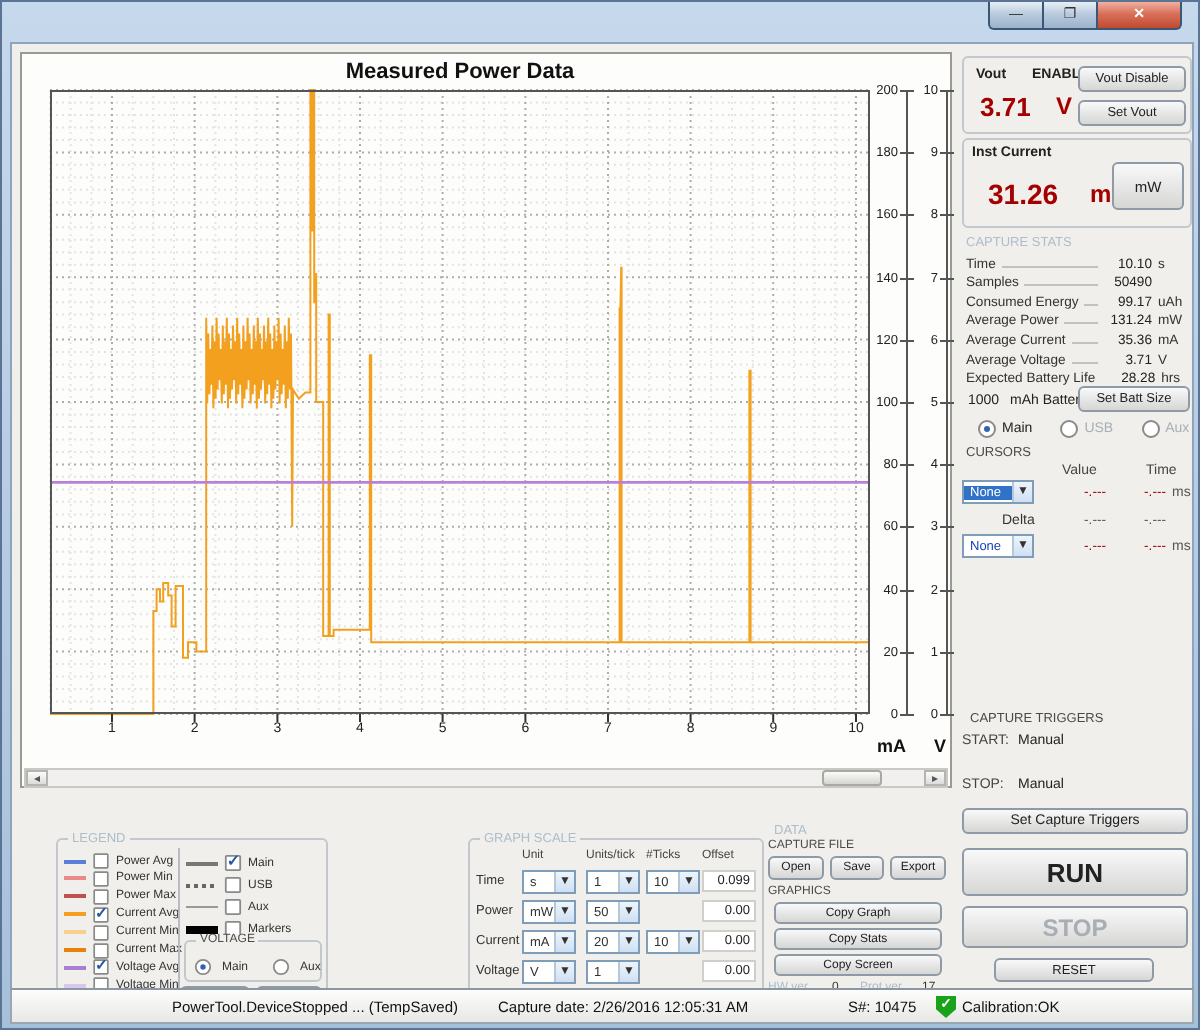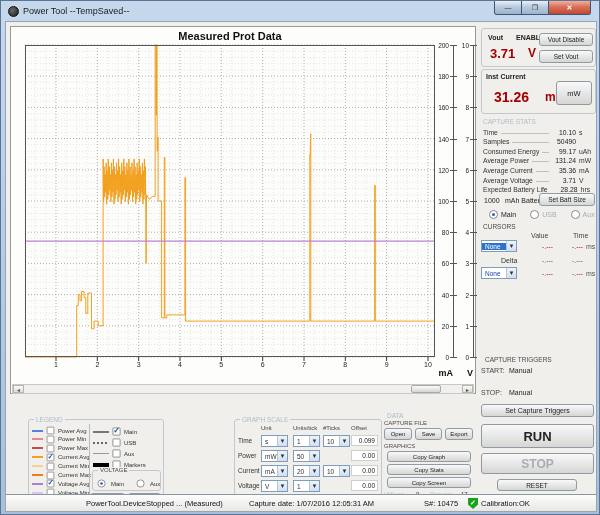--- a/index.html
+++ b/index.html
@@ -62,34 +62,30 @@
   .leg-sample { height:2px; margin-right:3px; }
   .leg-label { font-size:6px; color:#333; margin-left:3px; white-space:nowrap; }
   .statusbar { position:absolute; left:4px; top:508px; width:592px; height:18px; background:linear-gradient(#fdfdfd,#e7e7e4); border:1px solid #9aa7b0; border-top:1px solid #8a97a0; font-size:7.5px; color:#111; }
   .statusbar { top:493px; }
   .shield { position:absolute; width:10px; height:11px; background:#19a319; clip-path:polygon(0 0,100% 0,100% 60%,50% 100%,0 60%); color:#fff; font-size:7px; text-align:center; line-height:9px; font-weight:bold; }
 </style>
 </head>
 <body>
 
 <div class="window">
-  <div class="titlebar">
-    <div class="app-icon"></div>
-    <div class="title-text">Power Tool --TempSaved--</div>
-  </div>
   <div class="winbtns">
     <div class="wbtn min">—</div>
     <div class="wbtn max">❐</div>
     <div class="wbtn close">✕</div>
   </div>
 
   <div class="content">
 
     <div class="chart-panel">
-      <div class="chart-title">Measured Prot Data</div>
+      <div class="chart-title">Measured Power Data</div>
       <div class="plot-wrap">
         <svg id="plot-svg" width="410" height="312" viewBox="0 0 410 312">
             <path d="M0,305.8H410M0,299.5H410M0,293.3H410M0,287.0H410M0,274.6H410M0,268.3H410M0,262.1H410M0,255.8H410M0,243.4H410M0,237.1H410M0,230.9H410M0,224.6H410M0,212.2H410M0,205.9H410M0,199.7H410M0,193.4H410M0,181.0H410M0,174.7H410M0,168.5H410M0,162.2H410M0,149.8H410M0,143.5H410M0,137.3H410M0,131.0H410M0,118.6H410M0,112.3H410M0,106.1H410M0,99.8H410M0,87.4H410M0,81.1H410M0,74.9H410M0,68.6H410M0,56.2H410M0,49.9H410M0,43.7H410M0,37.4H410M0,25.0H410M0,18.7H410M0,12.5H410M0,6.2H410M0.0,0V312M10.3,0V312M20.7,0V312M41.3,0V312M51.7,0V312M62.0,0V312M82.7,0V312M93.0,0V312M103.3,0V312M124.0,0V312M134.3,0V312M144.7,0V312M165.3,0V312M175.7,0V312M186.0,0V312M206.7,0V312M217.0,0V312M227.3,0V312M248.0,0V312M258.3,0V312M268.6,0V312M289.3,0V312M299.6,0V312M310.0,0V312M330.6,0V312M341.0,0V312M351.3,0V312M372.0,0V312M382.3,0V312M392.6,0V312" fill="none" stroke="#e4e4e0" stroke-width="1" stroke-dasharray="1,2"></path>
             <path d="M0,312.0H410M0,280.8H410M0,249.6H410M0,218.4H410M0,187.2H410M0,156.0H410M0,124.8H410M0,93.6H410M0,62.4H410M0,31.2H410M0,0.0H410M31.0,0V312M72.3,0V312M113.7,0V312M155.0,0V312M196.3,0V312M237.7,0V312M279.0,0V312M320.3,0V312M361.6,0V312M403.0,0V312" fill="none" stroke="#adadaa" stroke-width="1" stroke-dasharray="1,2"></path>
             <path d="M0.0,312.0L51.7,312.0L51.7,260.5L53.3,260.5L53.3,249.6L55.0,249.6L55.0,255.8L56.6,255.8L56.6,246.5L59.1,246.5L59.1,252.7L60.8,252.7L60.8,268.3L62.8,268.3L62.8,248.0L66.5,248.0L66.5,283.9L69.0,283.9L69.0,276.1L73.2,276.1L73.2,280.8L78.1,280.8L78.1,113.9L78.6,156.8L79.1,121.7L79.7,152.1L80.2,129.5L80.7,147.4L81.2,117.8L81.7,159.1L82.2,125.6L82.8,154.4L83.3,113.9L83.8,149.8L84.3,121.7L84.8,145.1L85.3,129.5L85.9,156.8L86.4,117.8L86.9,152.1L87.4,125.6L87.9,147.4L88.4,113.9L89.0,159.1L89.5,121.7L90.0,154.4L90.5,129.5L91.0,149.8L91.5,117.8L92.1,145.1L92.6,125.6L93.1,156.8L93.6,113.9L94.1,152.1L94.6,121.7L95.2,147.4L95.7,129.5L96.2,159.1L96.7,117.8L97.2,154.4L97.7,125.6L98.3,149.8L98.8,113.9L99.3,145.1L99.8,121.7L100.3,156.8L100.8,129.5L101.4,152.1L101.9,117.8L102.4,147.4L102.9,125.6L103.4,159.1L103.9,113.9L104.5,154.4L105.0,121.7L105.5,149.8L106.0,129.5L106.5,145.1L107.0,117.8L107.6,156.8L108.1,125.6L108.6,152.1L109.1,113.9L109.6,147.4L110.1,121.7L110.7,159.1L111.2,129.5L111.7,154.4L112.2,117.8L112.7,149.8L113.2,125.6L113.8,145.1L114.3,113.9L114.8,156.8L115.3,121.7L115.8,152.1L116.3,129.5L116.9,147.4L117.4,117.8L117.9,159.1L118.4,125.6L118.9,154.4L119.4,113.9L120.0,149.8L120.5,121.7L120.7,149.8L121.1,218.4L121.5,149.8L124.4,154.4L127.7,151.3L130.2,151.3L130.2,0.0L131.0,0.0L131.0,70.2L131.4,70.2L131.4,0.0L132.1,0.0L132.1,106.1L132.7,106.1L132.7,92.0L133.1,92.0L133.1,156.0L136.6,156.0L136.6,273.0L139.3,273.0L139.3,112.3L139.9,112.3L139.9,273.0L141.8,273.0L141.8,269.9L159.9,269.9L159.9,132.6L160.6,132.6L160.6,276.1L284.8,276.1L284.8,109.2L285.2,109.2L285.6,88.9L285.8,88.9L285.8,276.1L349.7,276.1L349.7,140.4L350.3,140.4L350.3,276.1L410.0,276.1" fill="none" stroke="#f2a01e" stroke-width="1"></path>
             <path d="M0,196.2H410" fill="none" stroke="#bb7fd9" stroke-width="1.3"></path>
             <path d="M31.0,312V316M72.3,312V316M113.7,312V316M155.0,312V316M196.3,312V316M237.7,312V316M279.0,312V316M320.3,312V316M361.6,312V316M403.0,312V316" fill="none" stroke="#333" stroke-width="1"></path>
             <rect x="0.5" y="0.5" width="409" height="311" fill="none" stroke="#555"></rect>
           </svg>
       </div>
@@ -453,19 +449,19 @@
         <span style="position:absolute; left:455px; top:78px; font-size:6px;">17</span>
         <span class="sec-hdr-light" style="position:absolute; left:378px; top:86px; font-size:6px;">FW ver</span>
         <span style="position:absolute; left:407px; top:86px; font-size:6px;">20</span>
         <span class="sec-hdr-light" style="position:absolute; left:424px; top:86px; font-size:6px;">SW ver</span>
         <span style="position:absolute; left:444px; top:86px; font-size:6px;">4.0.4.12</span>
       </div>
     </div>
   </div>
 
   <div class="statusbar">
-    <span style="position:absolute; left:80px; top:4px;">PowerTool.DeviceStopped ... (Measured)</span>
-    <span style="position:absolute; left:243px; top:4px;">Capture date: 1/07/2016 12:05:31 AM</span>
+    <span style="position:absolute; left:80px; top:4px;">PowerTool.DeviceStopped ... (TempSaved)</span>
+    <span style="position:absolute; left:243px; top:4px;">Capture date: 2/26/2016 12:05:31 AM</span>
     <span style="position:absolute; left:418px; top:4px;">S#: 10475</span>
     <span class="shield" style="left:462px; top:3px;">✓</span>
     <span style="position:absolute; left:475px; top:4px;">Calibration:OK</span>
   </div>
 </div>
 
 </body></html>

